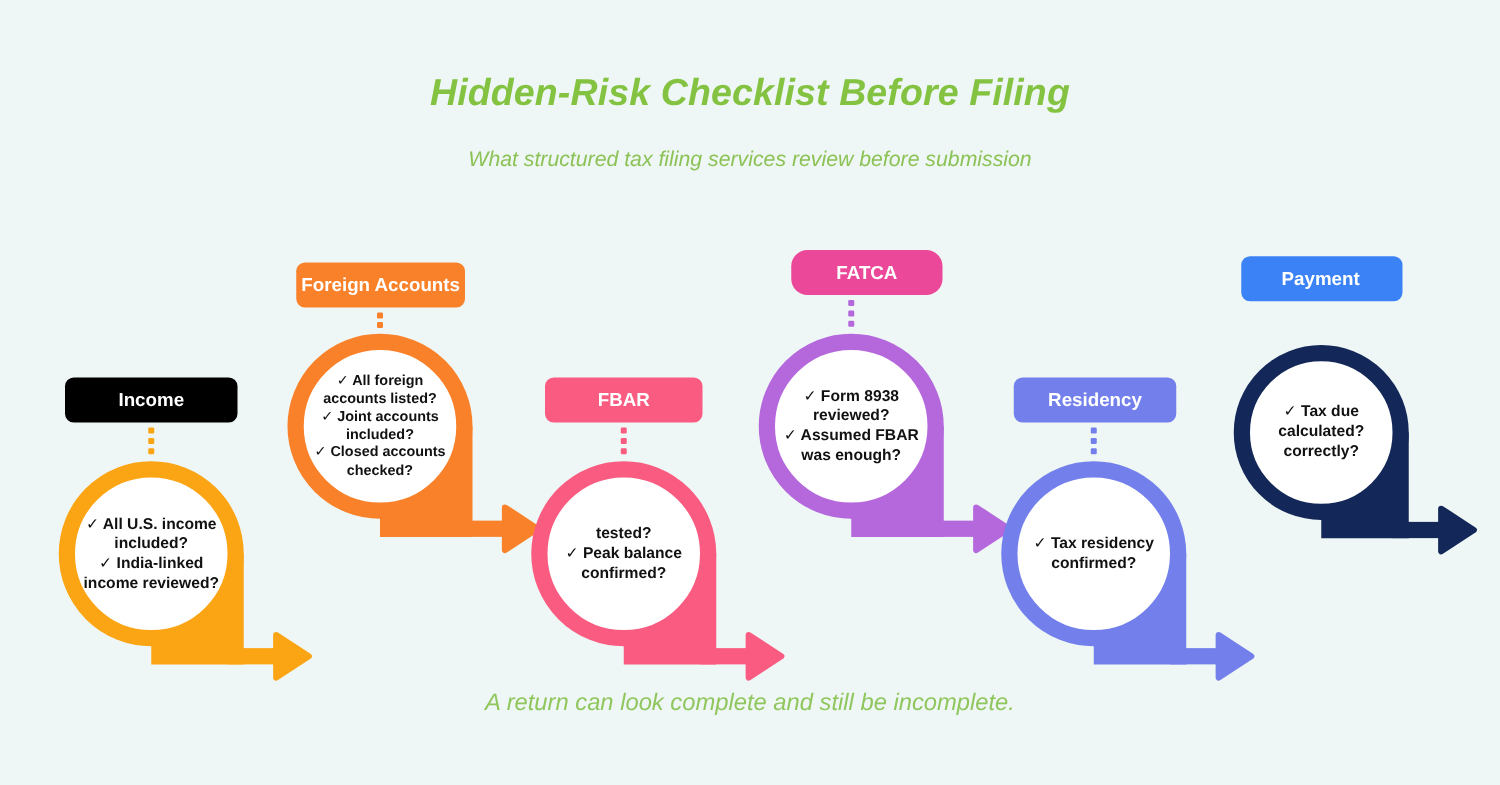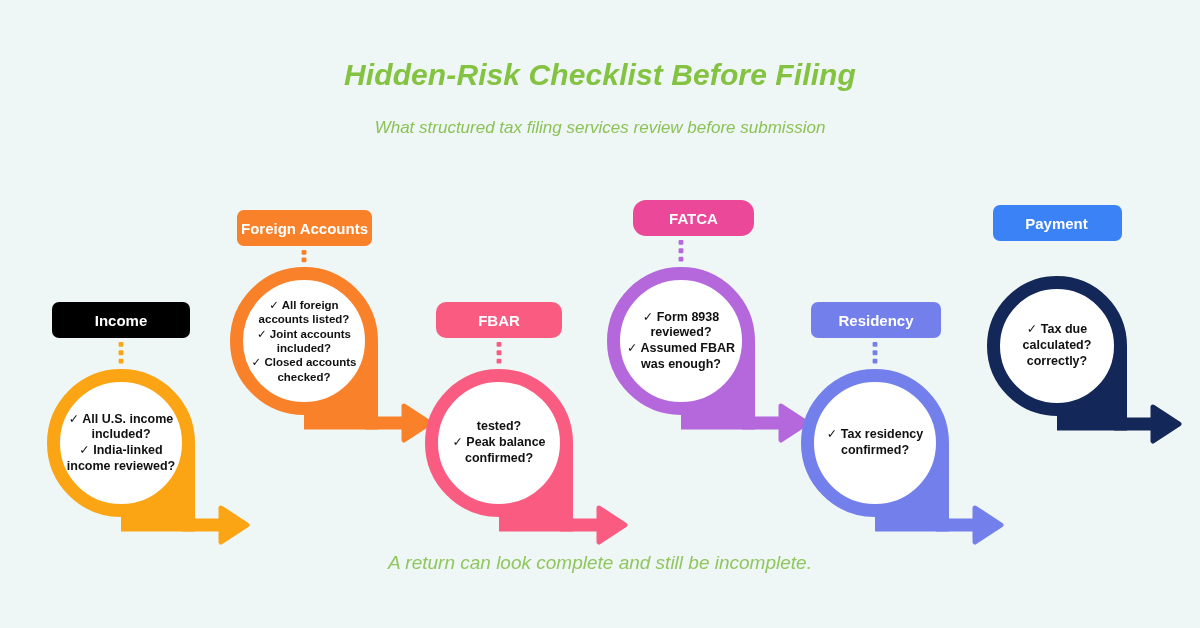--- a/index.html
+++ b/index.html
@@ -167,21 +167,21 @@
 <div class="ctext" style="left: 249px; top: 286px; width: 110px; height: 110px; font-size: 11.5px;">
     <div>
       <span>✓ All foreign</span>
       <span>accounts listed?</span>
       <span>✓ Joint accounts</span>
       <span>included?</span>
       <span>✓ Closed accounts</span>
       <span>checked?</span>
     </div>
   </div>
-<div class="chip" style="left: 436px; top: 302px; width: 126px; height: 36px; font-size: 15px; background: rgb(250, 92, 129); border-radius: 10px;">
+<div class="chip" style="left: 436px; top: 302px; width: 126px; height: 36px; font-size: 15px; background: rgb(250, 92, 129);">
     <span>FBAR</span>
   </div>
 <div class="ctext" style="left: 444px; top: 388px; width: 110px; height: 110px; font-size: 12.5px;">
     <div>
       <span>tested?</span>
       <span>✓ Peak balance</span>
       <span>confirmed?</span>
     </div>
   </div>
 <div class="chip" style="left: 633px; top: 200px; width: 121px; height: 36px; font-size: 15px; background: #ec4899; border-radius: 13px;">

